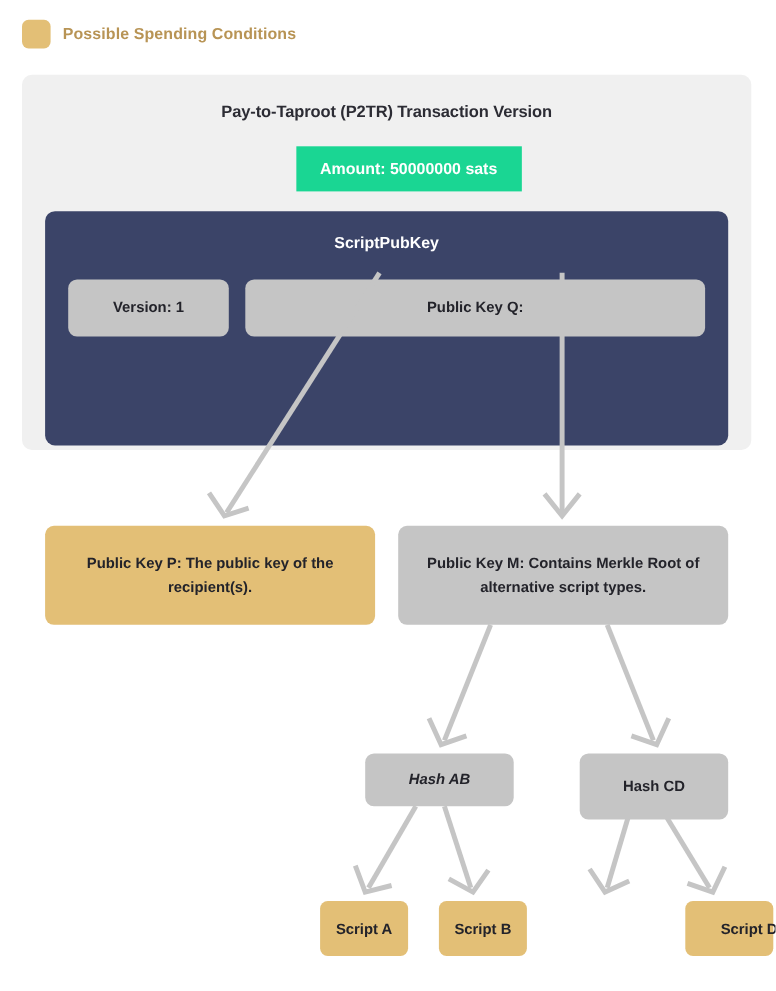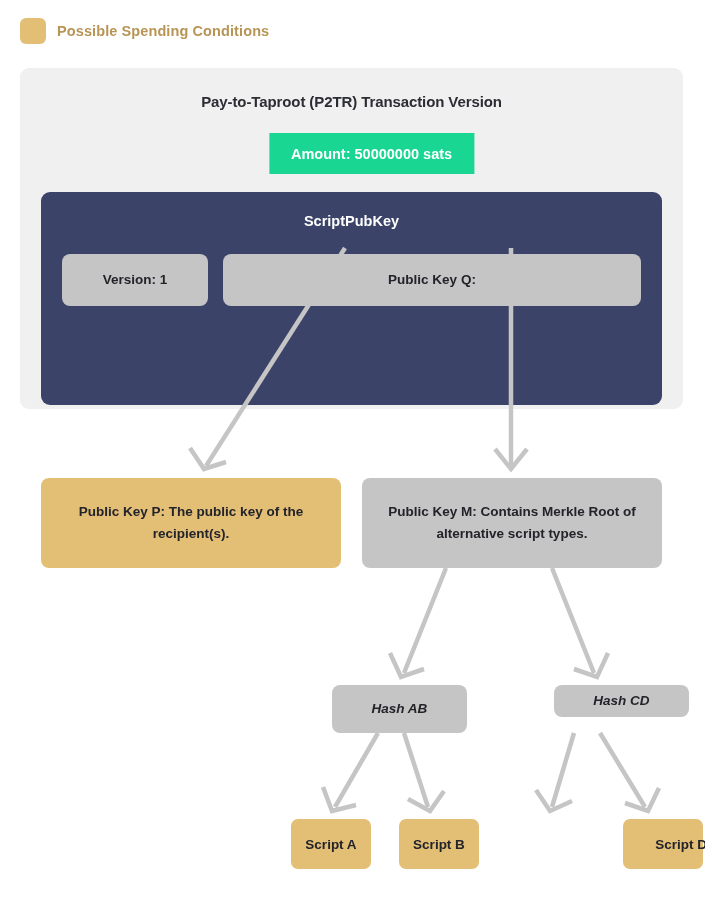--- a/index.html
+++ b/index.html
@@ -178,25 +178,24 @@
   #hash-ab-box {
     position: absolute;
     left: 332px;
     top: 685px;
     width: 135px;
     height: 48px;
     font-style: italic;
   }
   #hash-cd-box {
     position: absolute;
-    left: 554px;
+    left: 527px;
     top: 685px;
     width: 135px;
-    height: 32px;
-    font-style: italic;
+    height: 60px;
   }
 
   
   .script-box {
     position: absolute;
     top: 819px;
     width: 80px;
     height: 50px;
     background: #e3bf76;
     border-radius: 7px;

